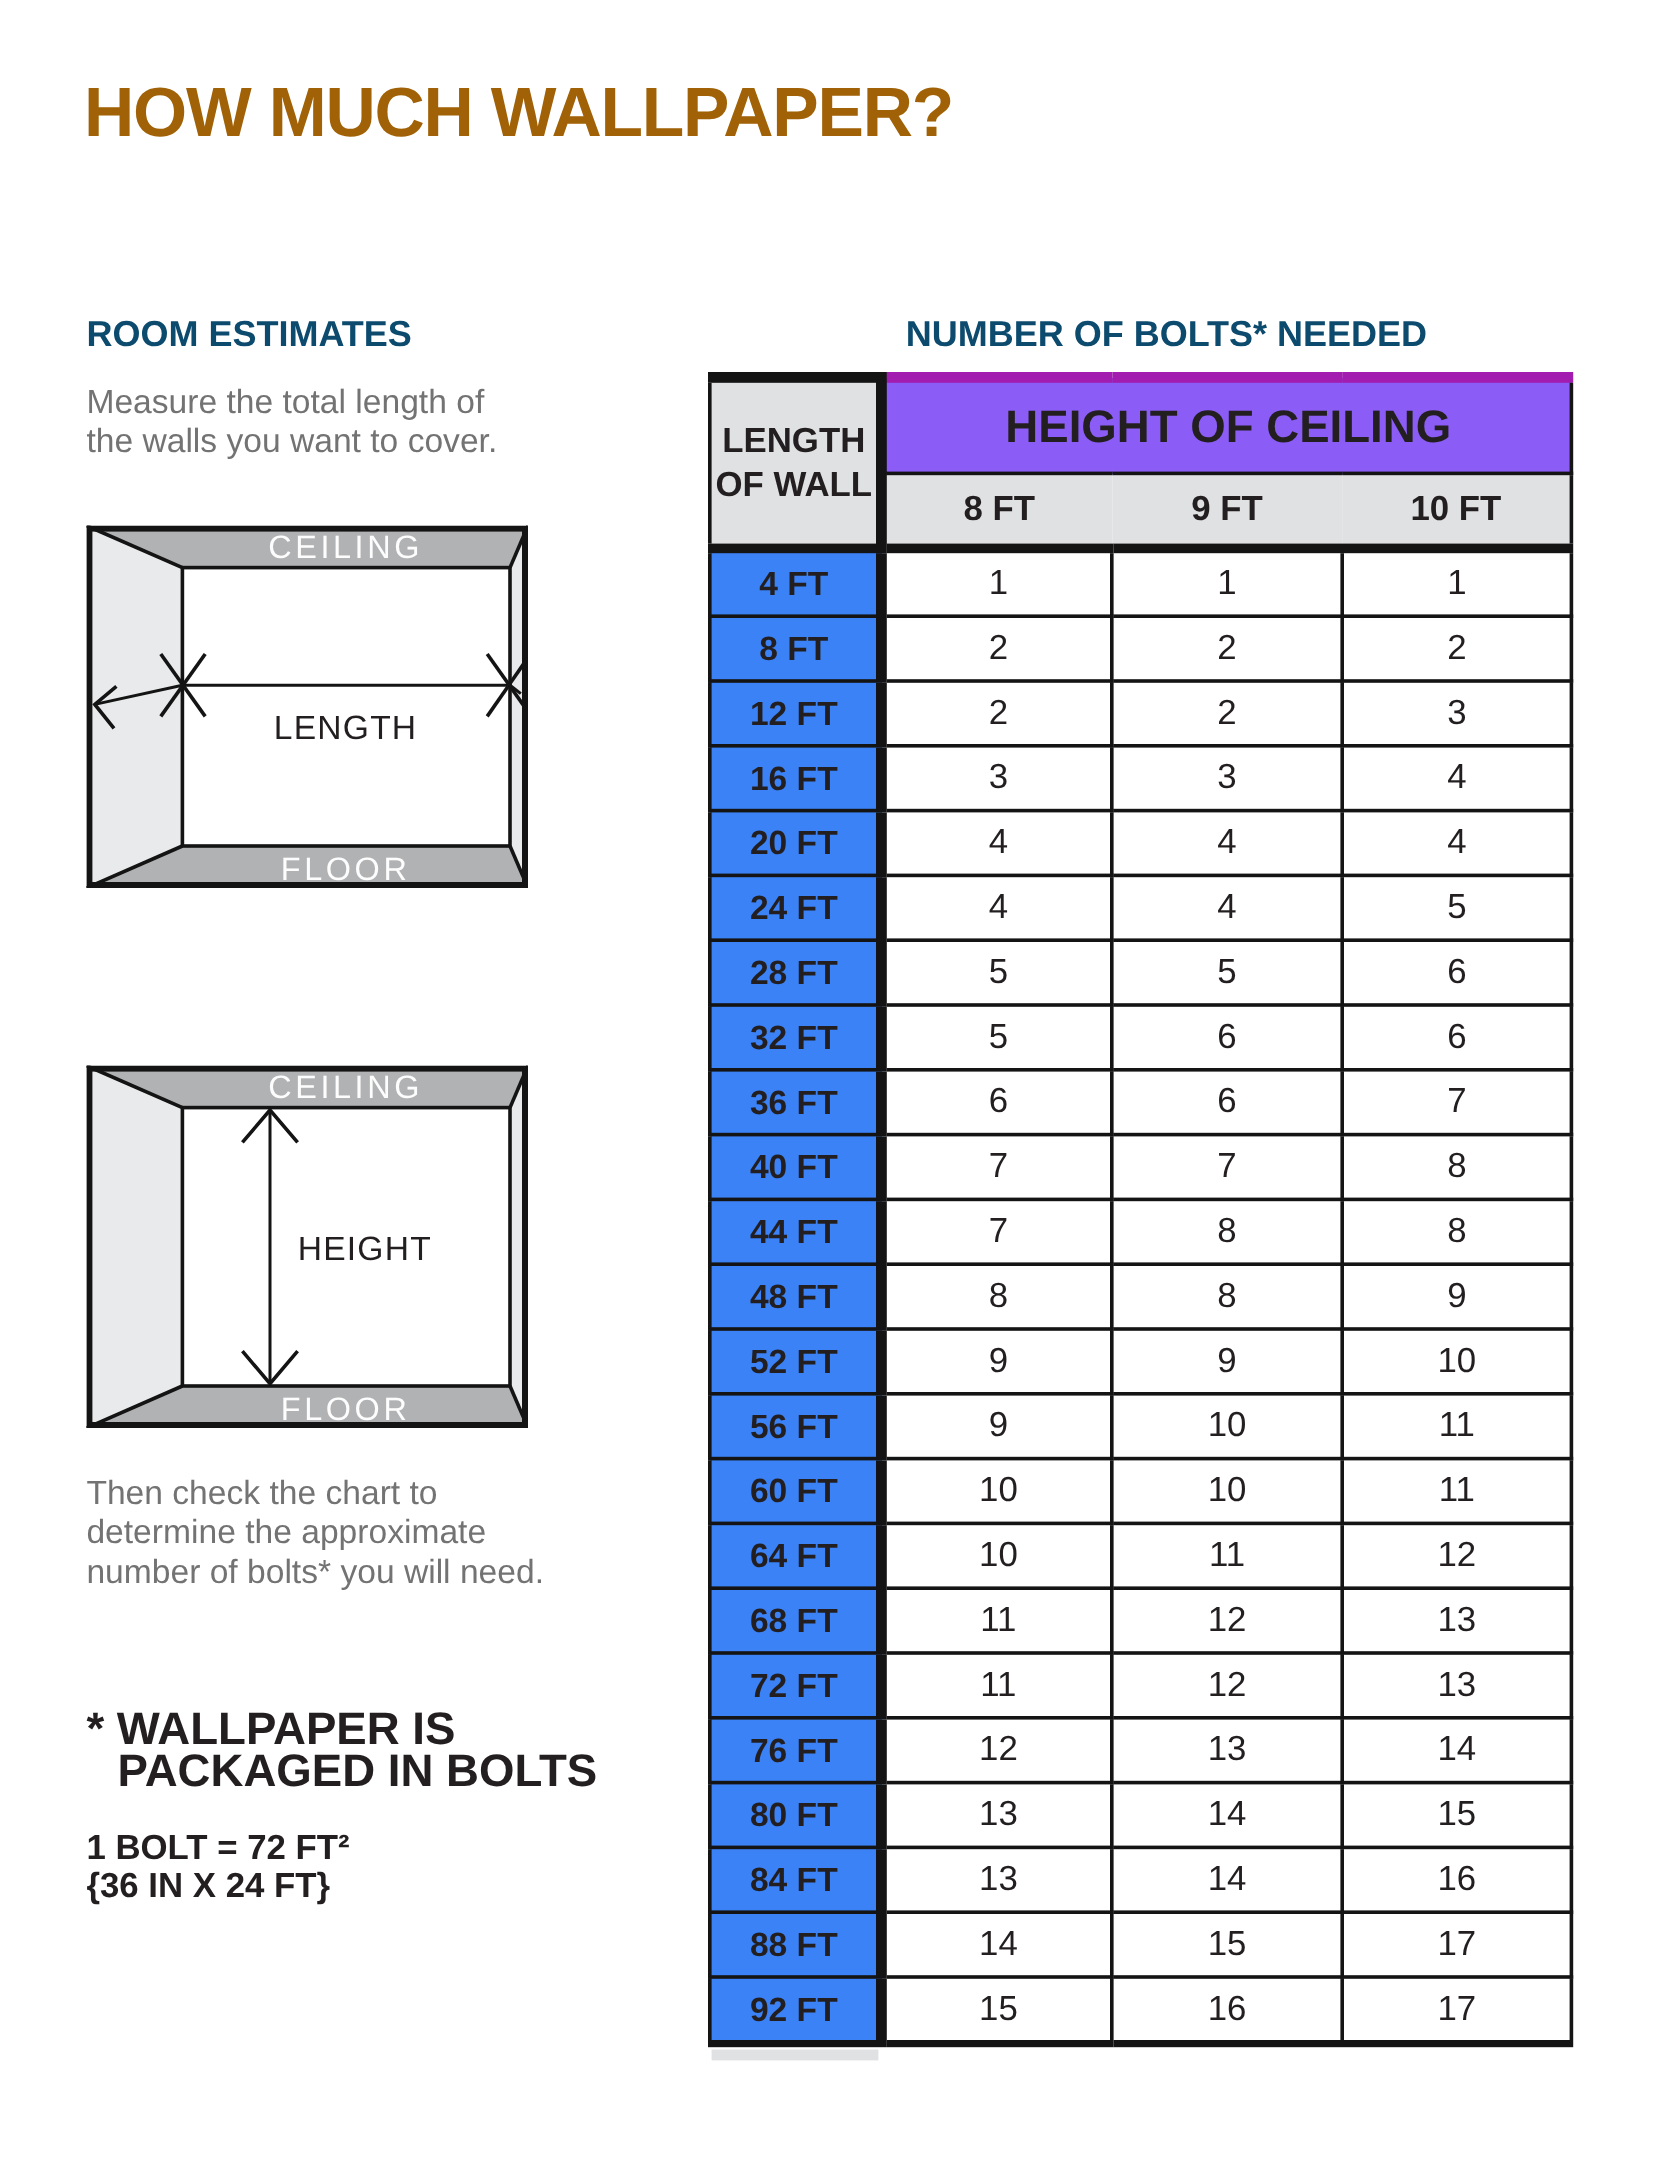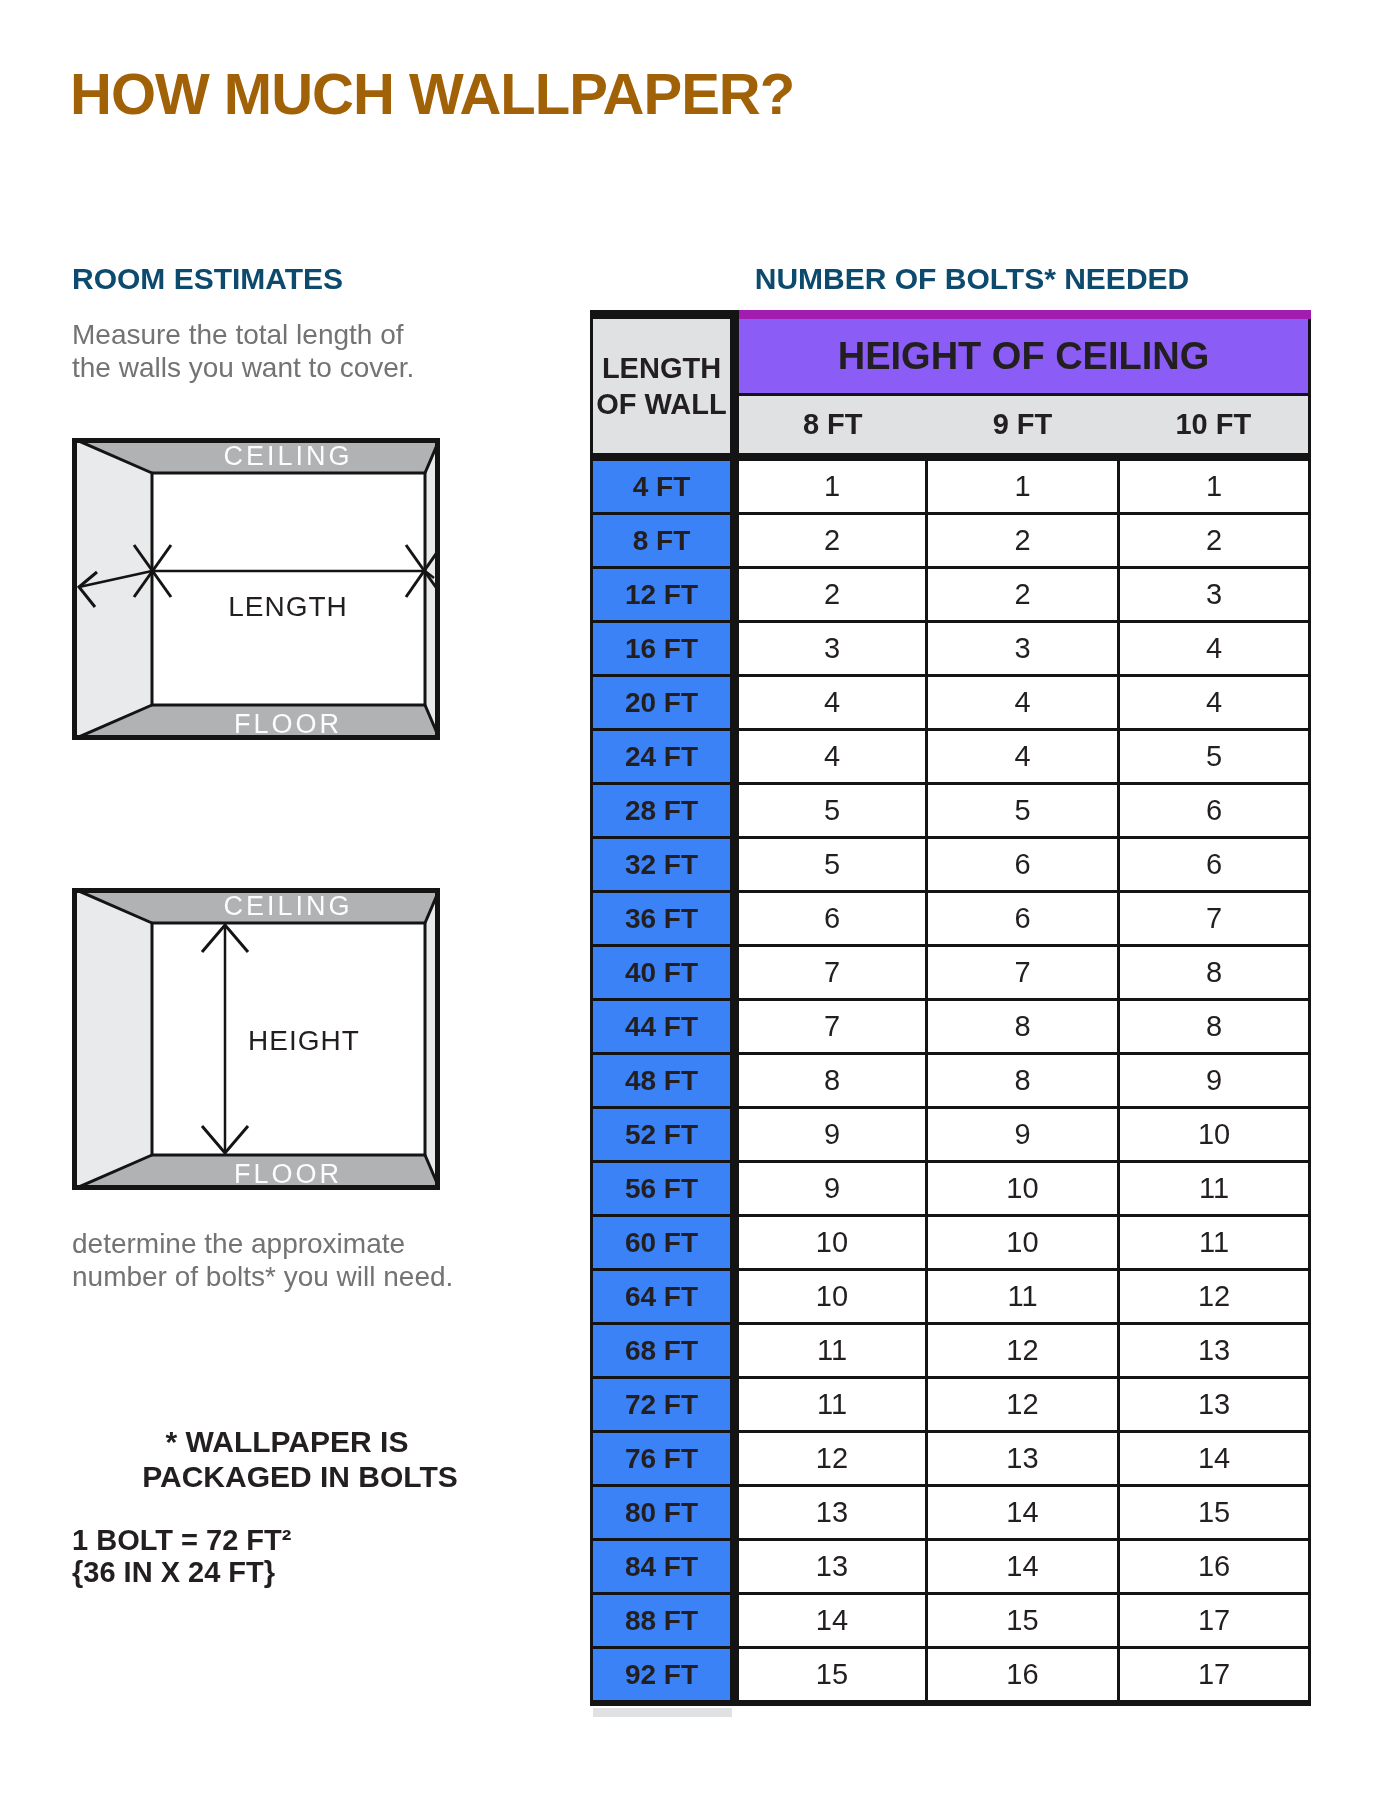--- a/index.html
+++ b/index.html
@@ -18,21 +18,21 @@
   .h-table { left:613px; top:262px; width:718px; text-align:center; }
   .body-text {
     position:absolute; left:72px; width:430px;
     font-size:28px; line-height:33px; color:#737373;
   }
   .p1 { top:318px; }
   .p2 { top:780px; }
   .p3 { top:1227px; }
   .footnote {
     position:absolute; left:72px; top:1424px; width:430px;
-    font-size:30px; line-height:35px; font-weight:bold;text-align:center;
+    font-size:38px; line-height:35px; font-weight:bold;
   }
   .footnote .indent { padding-left:26px; }
   .bolt-info {
     position:absolute; left:72px; top:1524px; width:430px;
     font-size:29px; line-height:32px; font-weight:bold;
   }
   .room-svg { position:absolute; width:368px; height:302px; }
   .diag1 { left:72px; top:438px; }
   .diag2 { left:72px; top:888px; }
   .room-svg text { font-family:"Liberation Sans", sans-serif; }
@@ -132,20 +132,21 @@
       <line x1="153" y1="37" x2="153" y2="265" stroke-width="2.5"></line>
       <polyline points="130,64 153,37 176,64"></polyline>
       <polyline points="130,238 153,265 176,238"></polyline>
     </g>
     <text x="216" y="27" text-anchor="middle" class="svg-band-label">CEILING</text>
     <text x="216" y="295" text-anchor="middle" class="svg-band-label">FLOOR</text>
     <text x="232" y="162" text-anchor="middle" class="svg-dim-label">HEIGHT</text>
   </svg>
 
   <div class="body-text p3">
+    <div>Then check the chart to</div>
     <div>determine the approximate</div>
     <div>number of bolts* you will need.</div>
   </div>
 
   <div class="footnote">
     <div>* WALLPAPER IS</div>
     <div class="indent">PACKAGED IN BOLTS</div>
   </div>
 
   <div class="bolt-info">

